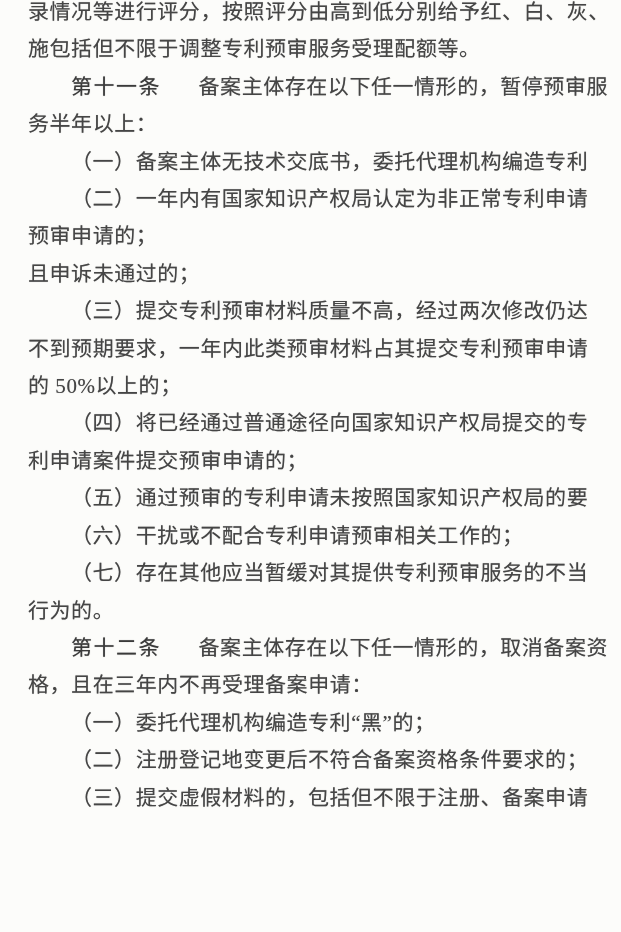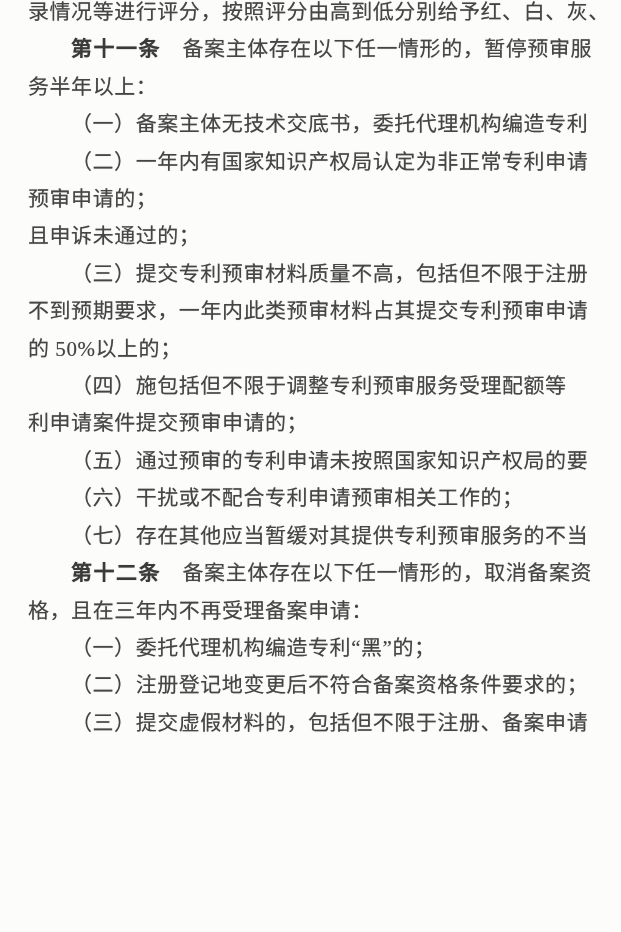--- a/index.html
+++ b/index.html
@@ -31,46 +31,48 @@
     line-height: 37.4px;
     letter-spacing: 0.55px;
     color: #454545;
     white-space: pre;
     text-shadow: 0 0 0.7px rgba(80,80,80,0.55);
   }
   .line.ind {
     padding-left: 43px;
   }
   .article-num {
-    font-weight: bold;
+    font-weight: normal;
     color: #3a3a3a;
     letter-spacing: 1.5px;
-    margin-right: 0;
+    margin-right: 16px;
     text-shadow: 0 0 0.8px rgba(55,55,55,0.6);
   }
 </style>
 </head>
 <body>
 
 <div class="page">
   <div class="content">
       <div class="line"><span>录情况等进行评分，按照评分由高到低分别给予红、白、灰、</span></div>
+      <div class="line"><span>施包括但不限于调整专利预审服务受理配额等。</span></div>
       <div class="line ind"><span class="article-num">第十一条</span><span>　备案主体存在以下任一情形的，暂停预审服</span></div>
       <div class="line"><span>务半年以上：</span></div>
       <div class="line ind"><span>（一）备案主体无技术交底书，委托代理机构编造专利</span></div>
       <div class="line ind"><span>（二）一年内有国家知识产权局认定为非正常专利申请</span></div>
       <div class="line"><span>预审申请的；</span></div>
       <div class="line"><span>且申诉未通过的；</span></div>
-      <div class="line ind"><span>（三）提交专利预审材料质量不高，包括但不限于注册</span></div>
+      <div class="line ind"><span>（三）提交专利预审材料质量不高，经过两次修改仍达</span></div>
       <div class="line"><span>不到预期要求，一年内此类预审材料占其提交专利预审申请</span></div>
       <div class="line"><span>的 50%以上的；</span></div>
-      <div class="line ind"><span>（四）施包括但不限于调整专利预审服务受理配额等</span></div>
+      <div class="line ind"><span>（四）将已经通过普通途径向国家知识产权局提交的专</span></div>
       <div class="line"><span>利申请案件提交预审申请的；</span></div>
       <div class="line ind"><span>（五）通过预审的专利申请未按照国家知识产权局的要</span></div>
       <div class="line ind"><span>（六）干扰或不配合专利申请预审相关工作的；</span></div>
       <div class="line ind"><span>（七）存在其他应当暂缓对其提供专利预审服务的不当</span></div>
+      <div class="line"><span>行为的。</span></div>
       <div class="line ind"><span class="article-num">第十二条</span><span>　备案主体存在以下任一情形的，取消备案资</span></div>
       <div class="line"><span>格，且在三年内不再受理备案申请：</span></div>
       <div class="line ind"><span>（一）委托代理机构编造专利“黑”的；</span></div>
       <div class="line ind"><span>（二）注册登记地变更后不符合备案资格条件要求的；</span></div>
       <div class="line ind"><span>（三）提交虚假材料的，包括但不限于注册、备案申请</span></div>
     </div>
 </div>
 
 </body></html>

